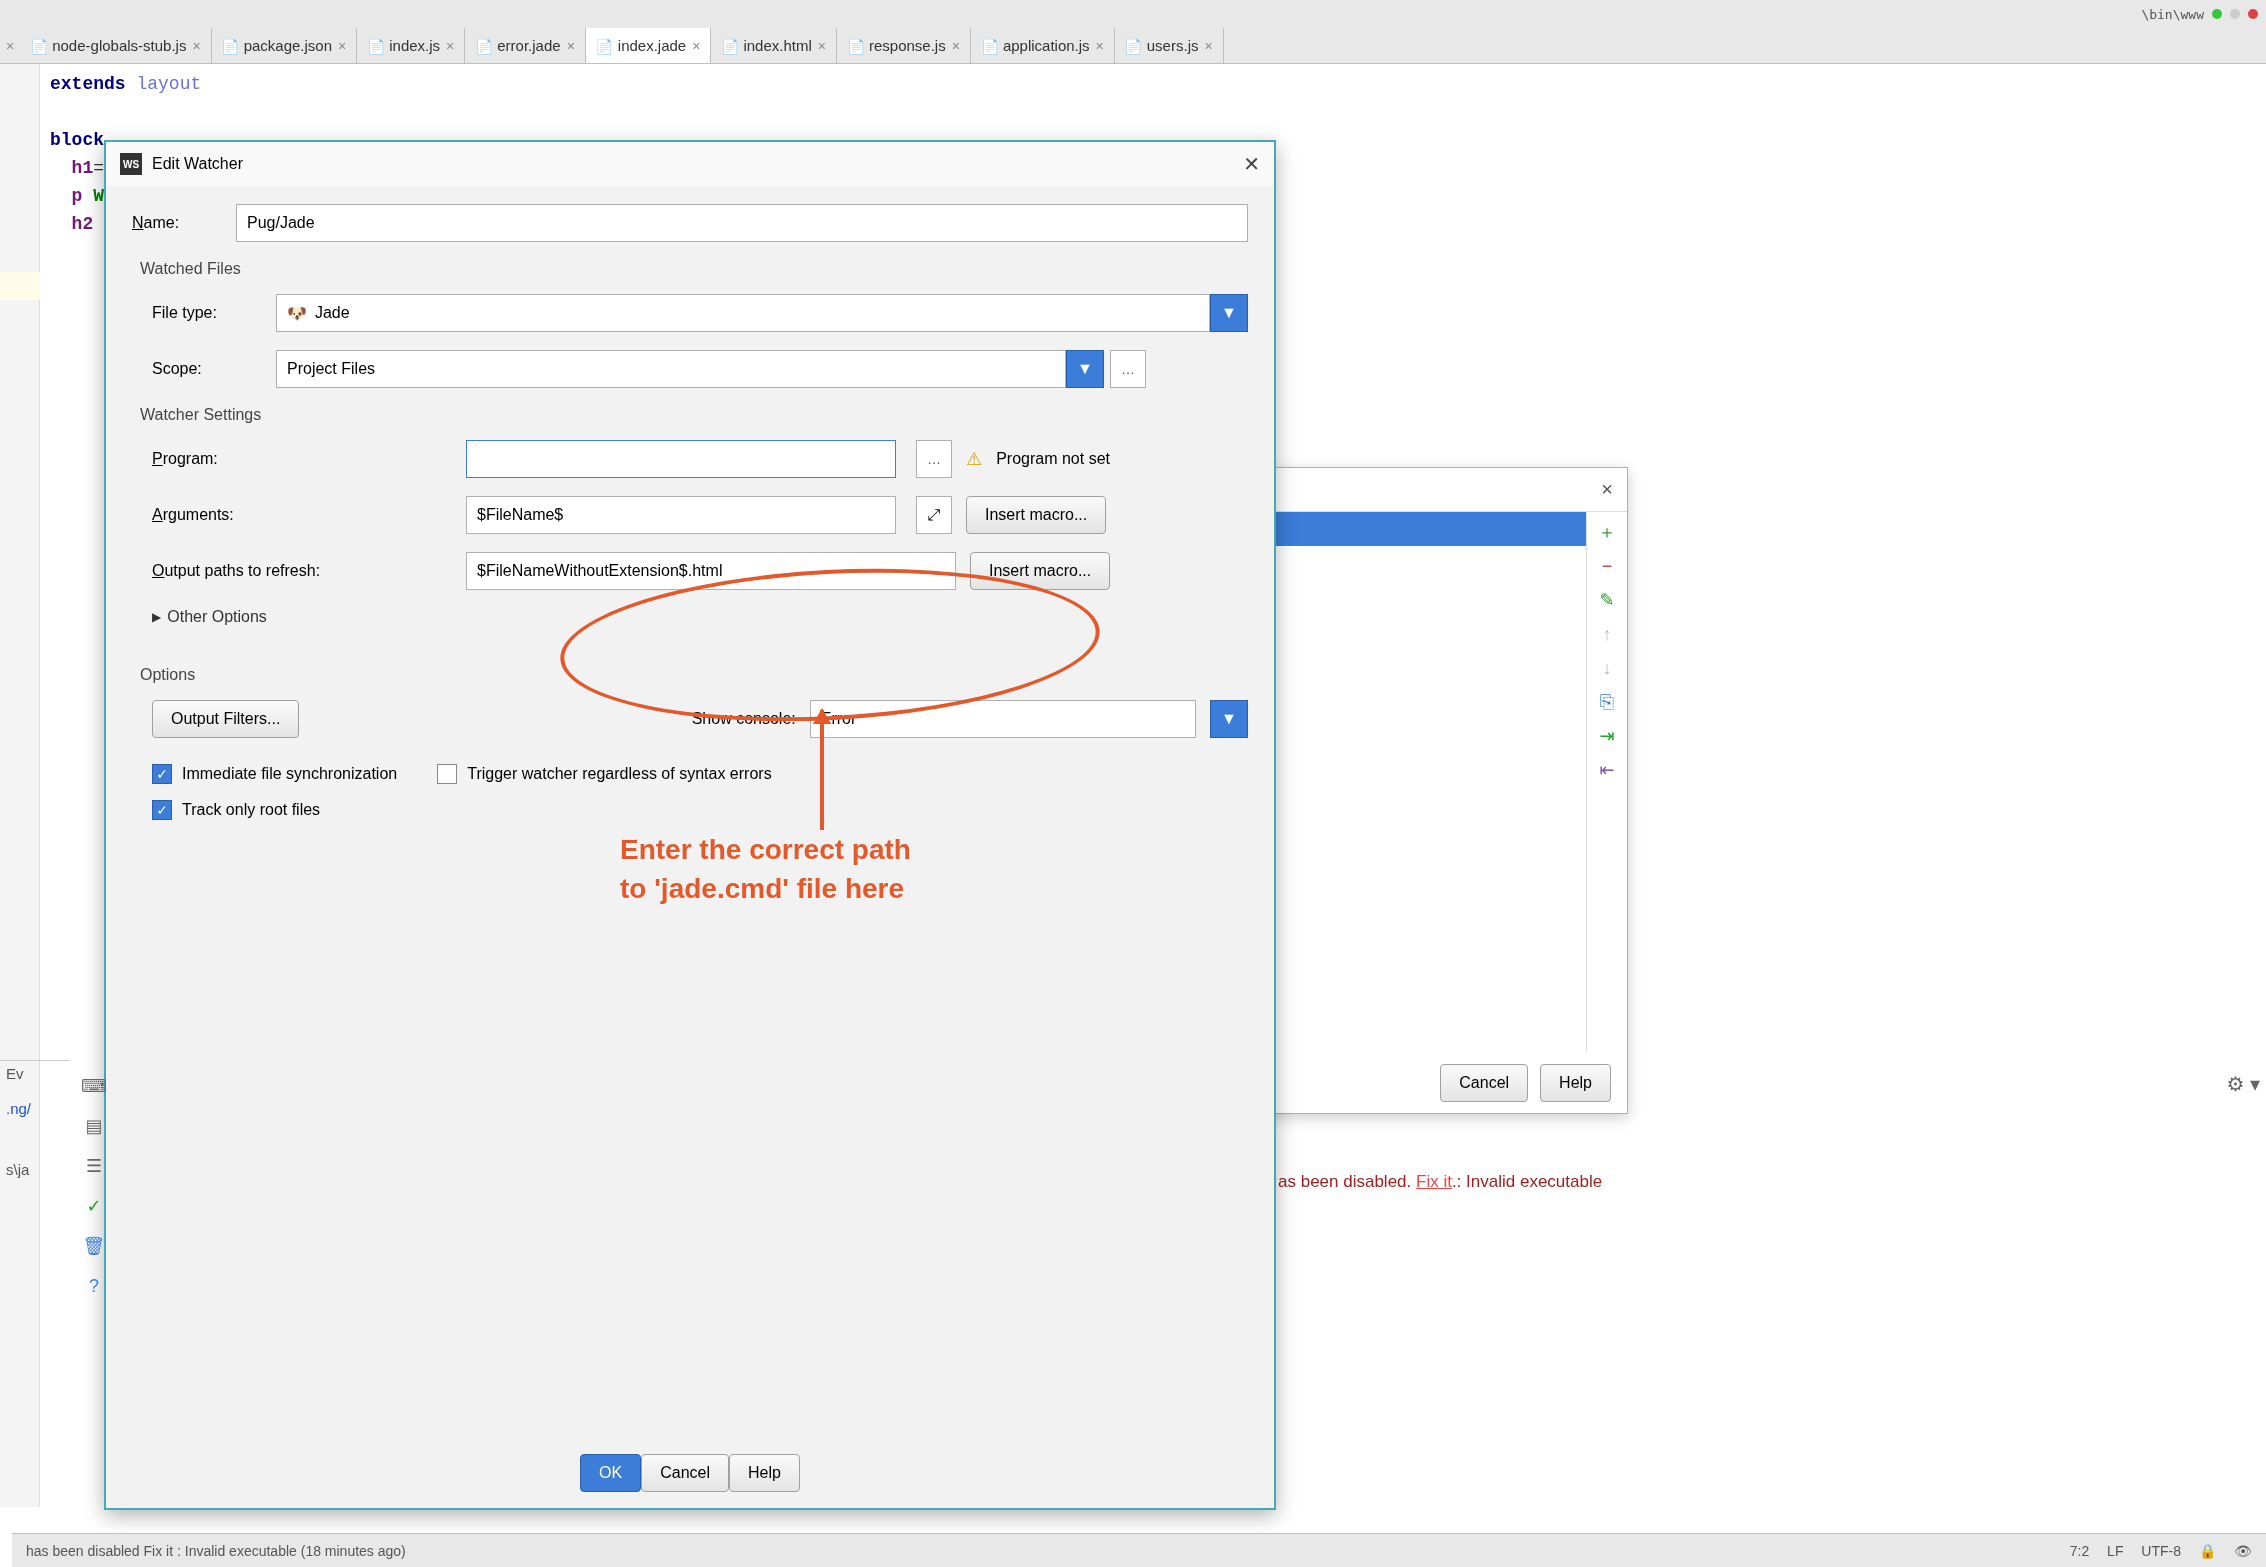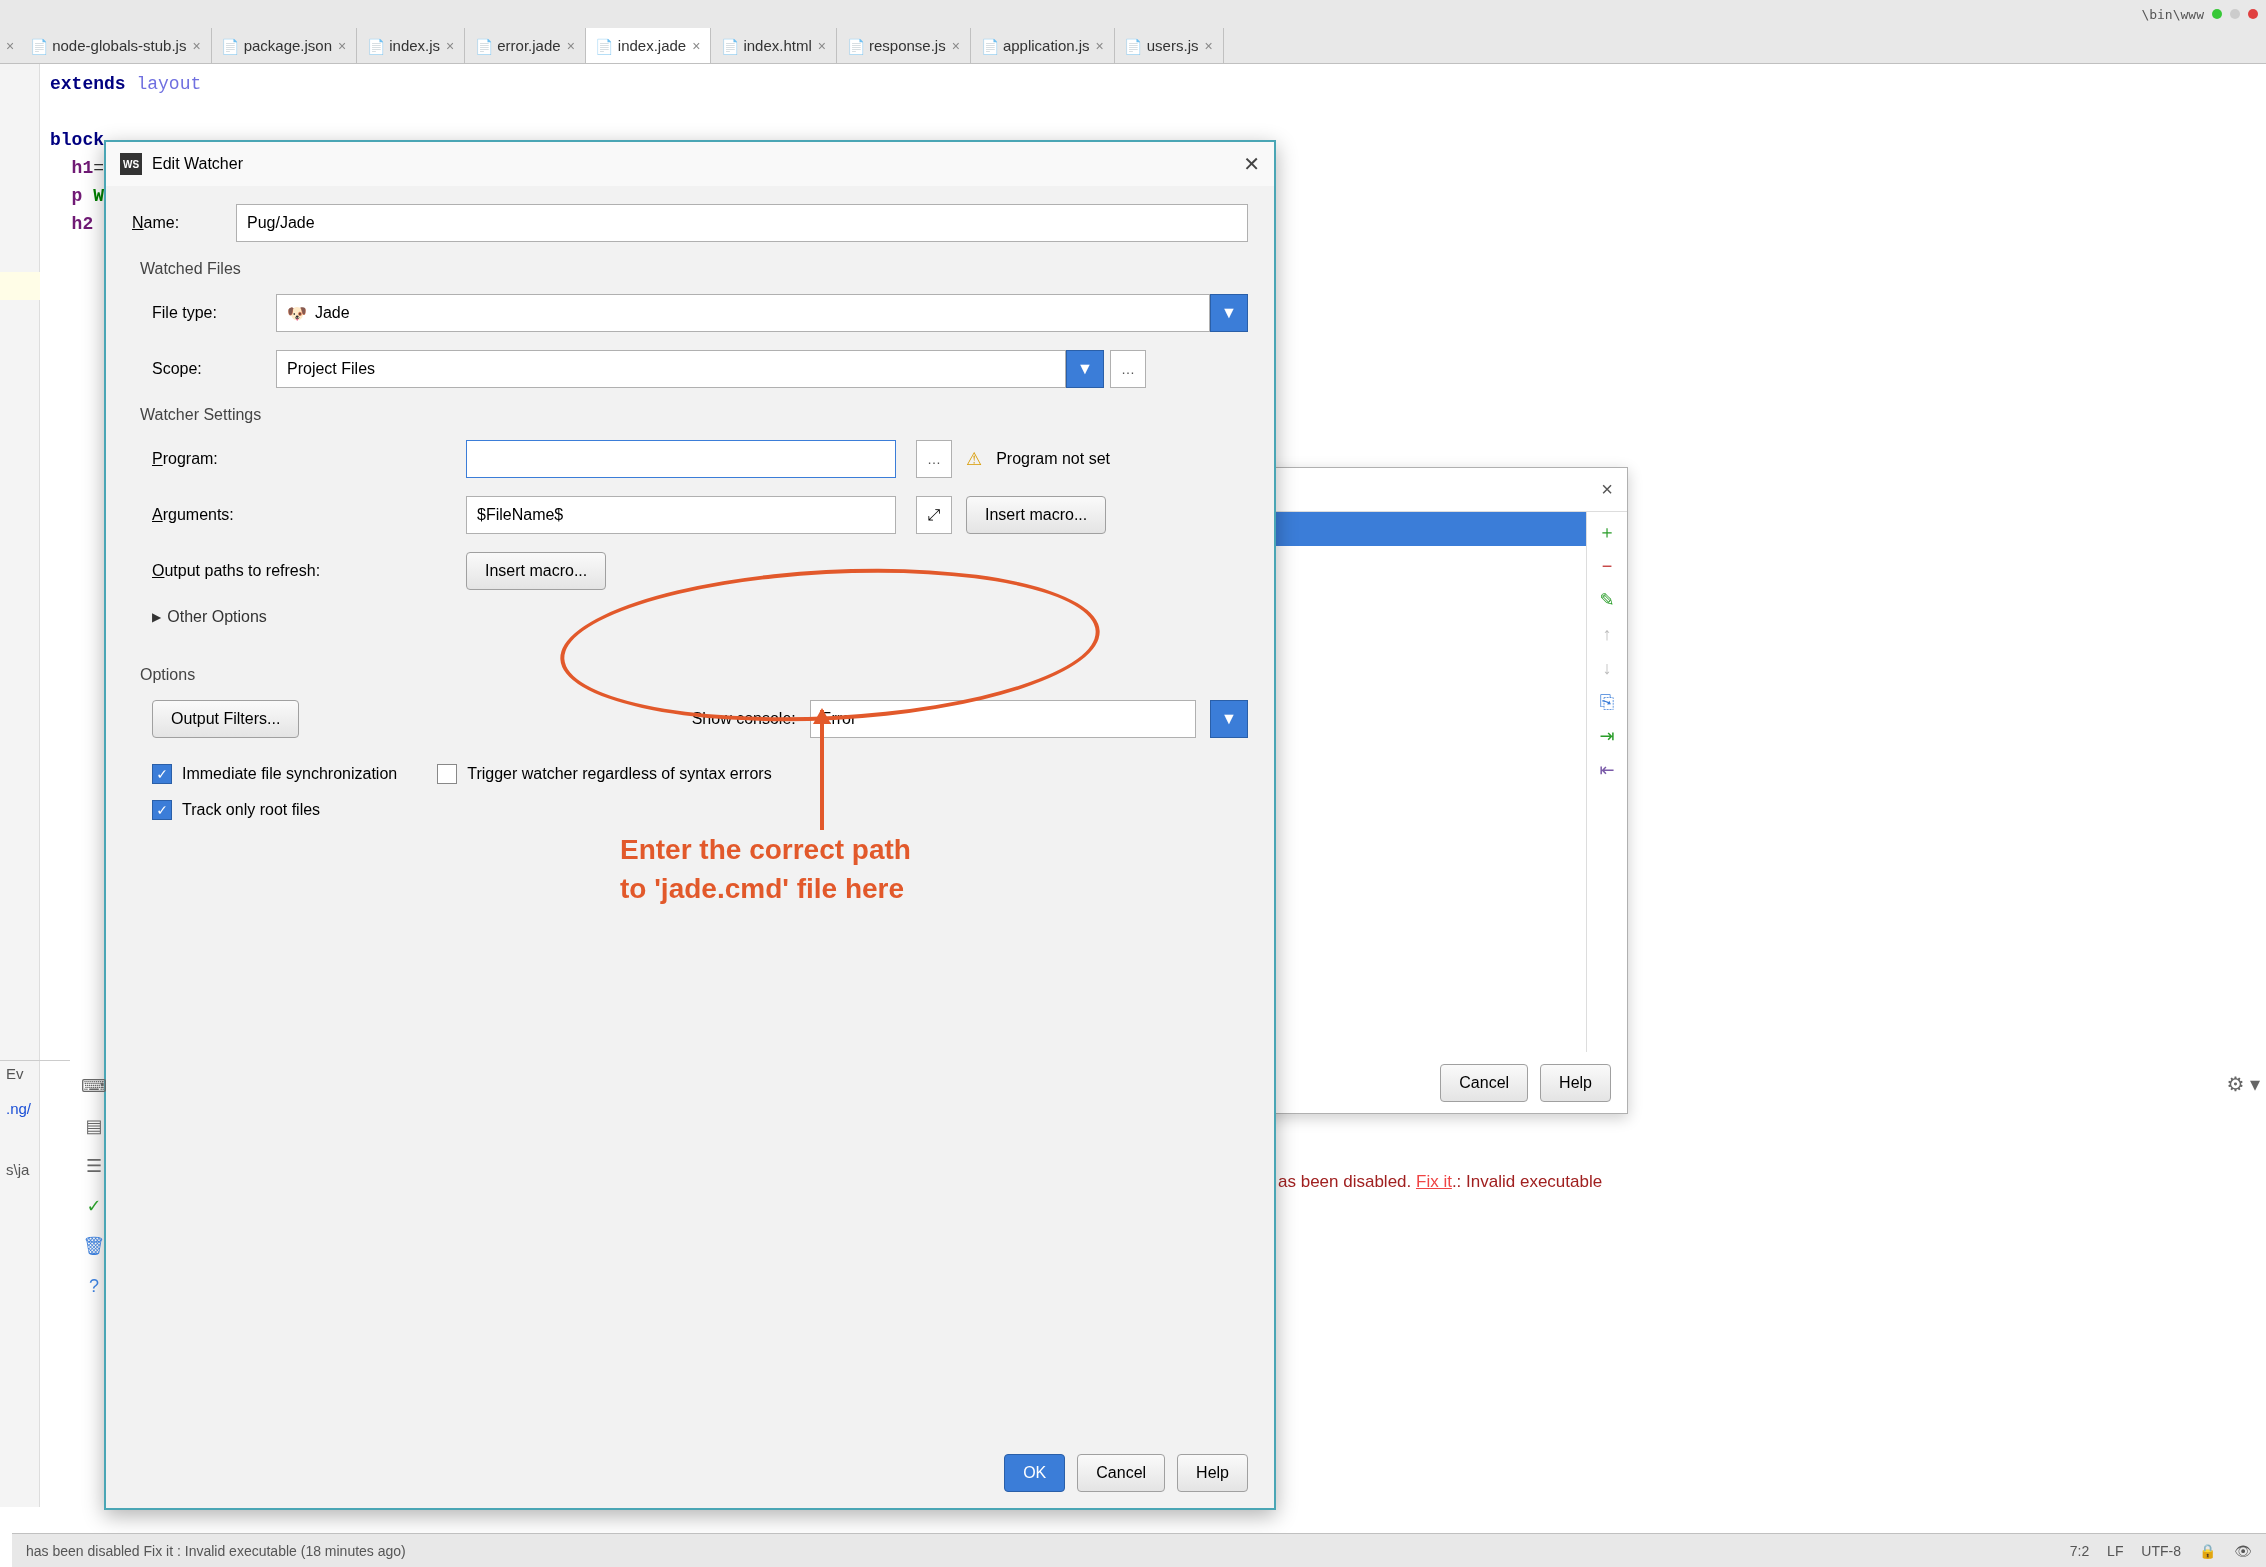--- a/index.html
+++ b/index.html
@@ -49,21 +49,21 @@
 .ellipsis-btn { width: 36px; height: 38px; border: 1px solid #b0b0b0; background: #fff; display:flex; align-items:center; justify-content:center; margin-left:6px; font-size:14px; color:#555;}
 .small-icon-btn { width: 36px; height: 38px; border: 1px solid #b0b0b0; background: #fff; display:flex; align-items:center; justify-content:center; margin-left:6px;}
 .btn { height: 38px; padding: 0 18px; border: 1px solid #a0a0a0; background: linear-gradient(#fafafa,#e4e4e4); border-radius: 4px; font-size: 16px; cursor:pointer; }
 .btn.primary { background: #3b7dd8; color: #fff; border-color: #2a5fa8; }
 .warning-icon { color: #d89a00; font-size: 18px; }
 .other-opts { display:flex; align-items:center; gap:6px; color:#333; }
 .other-opts .tri { font-size: 12px; }
 .checkbox-row { display:flex; align-items:center; gap:10px; margin: 8px 0; }
 .checkbox { width:20px; height:20px; border:1px solid #888; background:#fff; display:inline-flex; align-items:center; justify-content:center; }
 .checkbox.checked { background:#3b7dd8; border-color:#2a5fa8; color:#fff; font-size:14px; }
-.dialog-footer { position:absolute; bottom:0; left:0; right:0; height:70px; display:flex; align-items:center; justify-content:flex-end; gap:12px; padding: 0 26px; }
+.dialog-footer { position:absolute; bottom:0; left:0; right:0; height:70px; display:flex; align-items:center; justify-content:center; padding: 0 26px; }
 
 
 .anno-ellipse { position:absolute; border: 4px solid #e2592b; border-radius: 50%; width: 540px; height: 150px; left: 560px; top: 570px; pointer-events:none; transform: rotate(-3deg); }
 .anno-text { position:absolute; left: 620px; top: 830px; color:#e2592b; font-size: 28px; font-weight: bold; line-height: 1.4; }
 .anno-arrow { position:absolute; left: 820px; top: 710px; width: 4px; height: 120px; background:#e2592b; }
 .anno-arrow::before { content:''; position:absolute; top:-2px; left:-7px; border-left:9px solid transparent; border-right:9px solid transparent; border-bottom:16px solid #e2592b; }
 
 
 .side-panel { position:absolute; top: 467px; left: 1210px; width: 418px; height: 647px; background:#fff; border:1px solid #b0b0b0; box-shadow: 0 4px 14px rgba(0,0,0,.2); }
 .side-panel-header { height: 44px; border-bottom: 1px solid #ddd; display:flex; align-items:center; justify-content:space-between; padding: 0 14px; font-size:16px; color:#555; }
@@ -241,20 +241,21 @@
         <span>Program not set</span>
       </div>
       <div class="row">
         <label style="min-width:300px" class="u">Arguments:</label>
         <input type="text" style="width: 430px;" value="$FileName$">
         <div class="small-icon-btn">⤢</div>
         <button class="btn">Insert macro...</button>
       </div>
       <div class="row">
         <label style="min-width:300px" class="u">Output paths to refresh:</label>
+        <input type="text" style="width: 490px;" value="$FileNameWithoutExtension$.html">
         <button class="btn">Insert macro...</button>
       </div>
       <div class="row other-opts">
         <span class="tri">▶</span>
         <span>Other Options</span>
       </div>
     </div>
 
     <div class="section-title" style="margin-top:40px">Options</div>
     <div class="indent">

